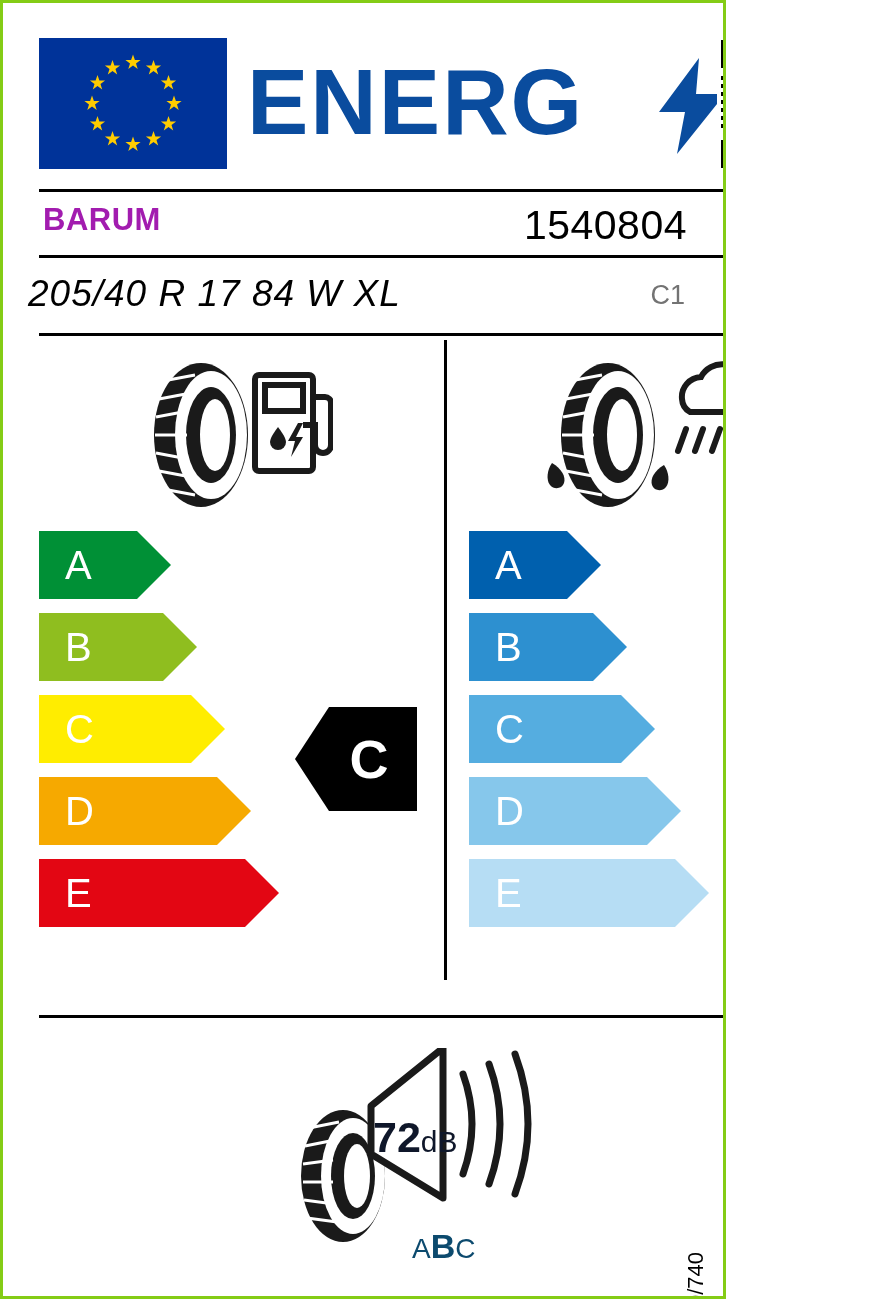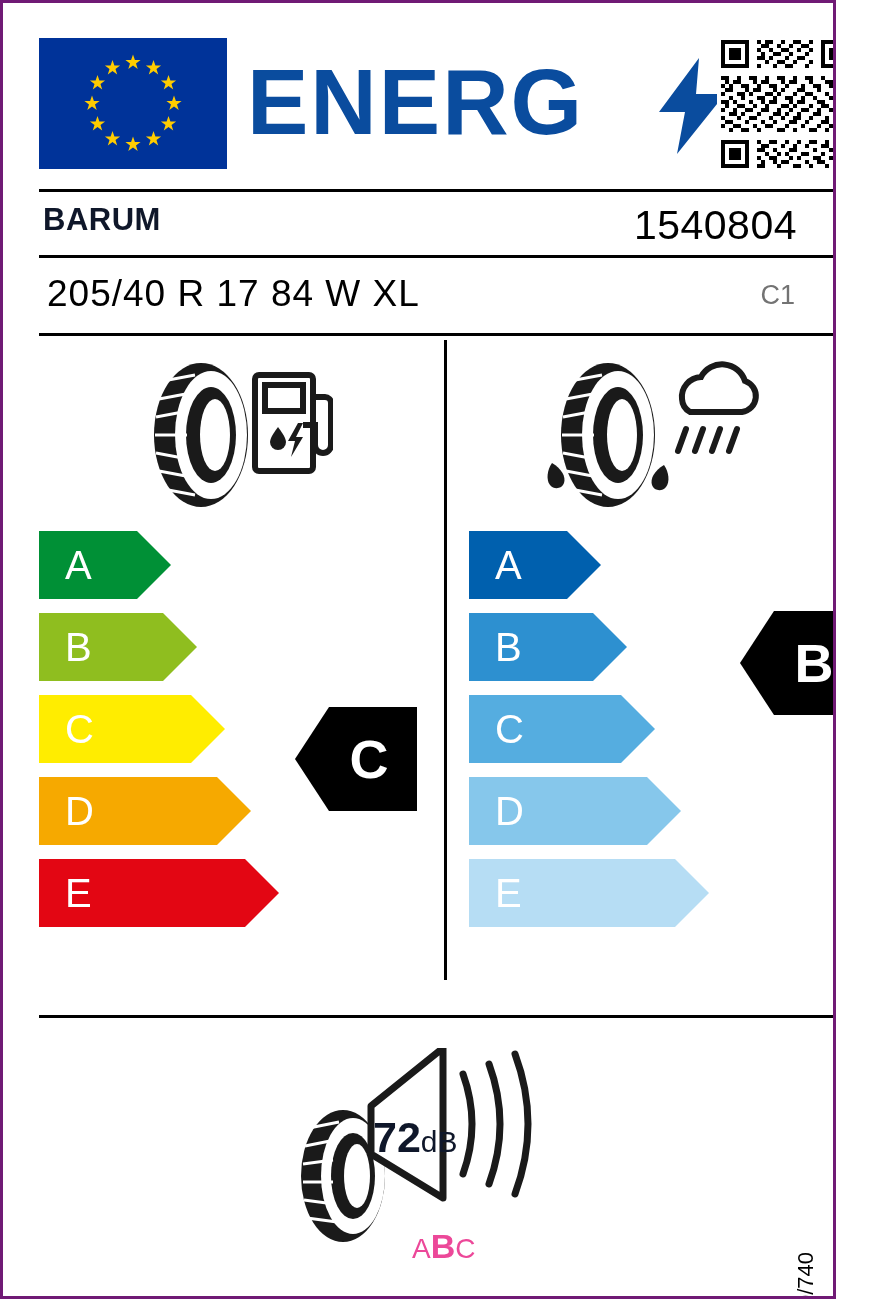--- a/index.html
+++ b/index.html
@@ -6,24 +6,24 @@
     margin: 0;
     padding: 0;
     background: #ffffff;
   }
   body {
     font-family: "Liberation Sans", sans-serif;
     -webkit-font-smoothing: antialiased;
   }
   .label {
     position: relative;
-    width: 836px;
+    width: 726px;
     height: 1299px;
     box-sizing: border-box;
-    border: 3px solid #701a75;
+    border: 3px solid #84cc16;
     background: #fff;
     overflow: hidden;
   }
 
   
   .header {
     position: absolute;
     left: 36px;
     top: 33px;
     width: 814px;
@@ -87,41 +87,42 @@
     background: #000;
   }
 
   
   .brand {
     position: absolute;
     left: 40px;
     top: 199px;
     font-size: 31px;
     font-weight: bold;
-    color: #0f172a;
+    color: #a21caf;
     letter-spacing: 0.5px;
   }
   .model-code {
     position: absolute;
     right: 36px;
     top: 199px;
     font-size: 41px;
     color: #000;
     letter-spacing: 0.5px;
   }
 
   
   .tyre-size {
     position: absolute;
-    left: 44px;
+    left: 25px;
     top: 270px;
     font-size: 37px;
     color: #000;
     letter-spacing: 1px;
     white-space: nowrap;
+    font-style: italic;
   }
   .tyre-class {
     position: absolute;
     right: 38px;
     top: 277px;
     font-size: 27px;
     color: #737373;
   }
 
   
@@ -221,21 +222,21 @@
   }
   .noise-db .unit {
     font-size: 30px;
     font-weight: normal;
   }
   .noise-classes {
     position: absolute;
     left: 409px;
     top: 1224px;
     font-size: 28px;
-    color: #ec4899;
+    color: #0c4a6e;
     letter-spacing: 0px;
   }
   .noise-classes .sel {
     font-size: 34px;
     font-weight: bold;
   }
 
   
   .regulation {
     position: absolute;

